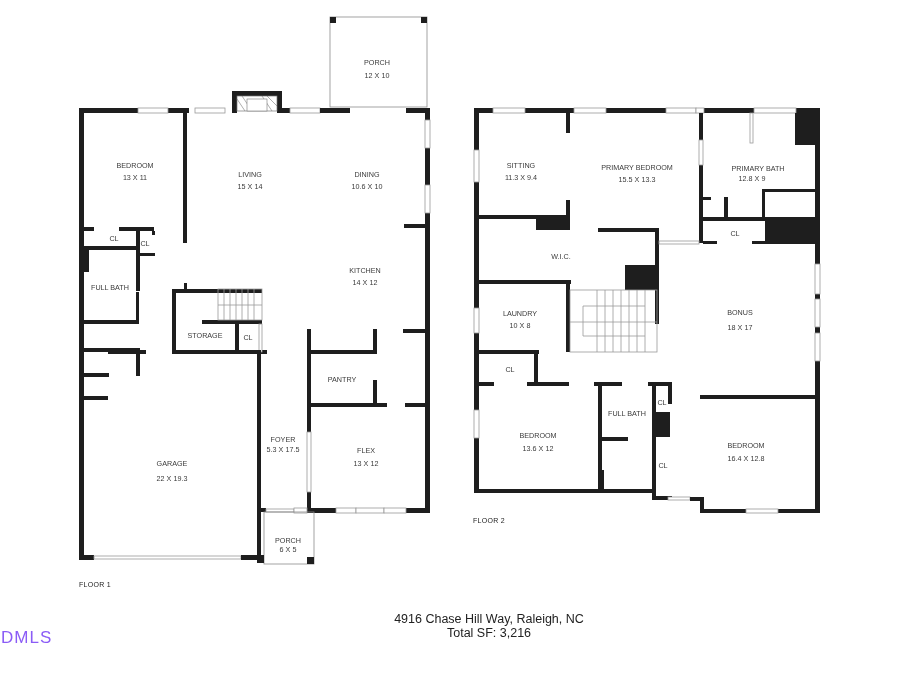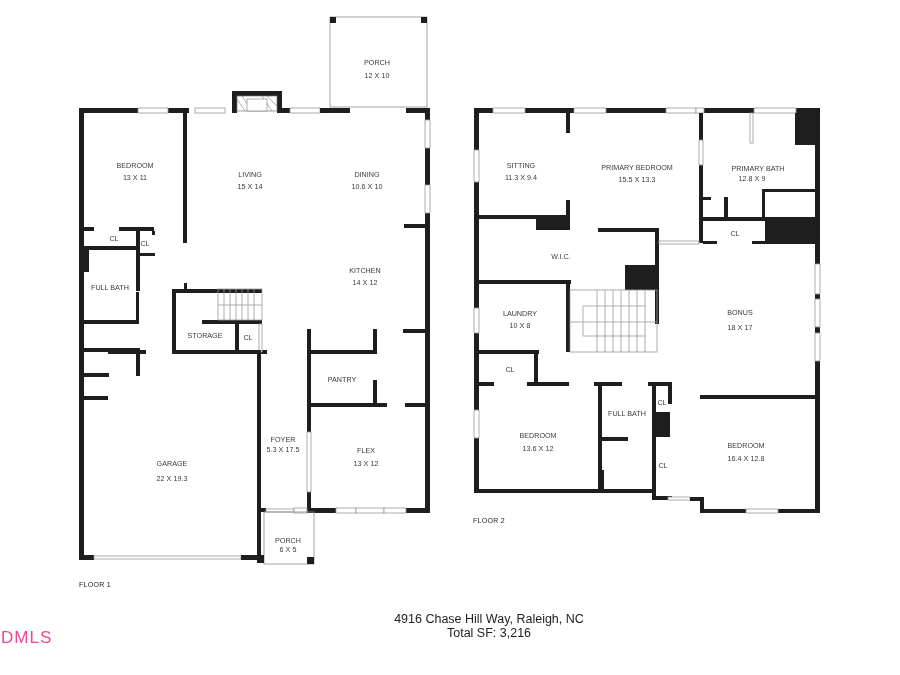--- a/index.html
+++ b/index.html
@@ -5,21 +5,21 @@
   html, body { margin: 0; padding: 0; background: #ffffff; }
   body { width: 900px; height: 675px; position: relative; overflow: hidden;
          font-family: "Liberation Sans", sans-serif; }
   svg.plan { position: absolute; left: 0; top: 0; }
   .wall { fill: #1e1e1e; }
   .win { fill: #ffffff; stroke: #9a9a9a; stroke-width: 0.8; }
   .thin { fill: none; stroke: #8c8c8c; stroke-width: 0.8; }
   .stair { fill: none; stroke: #9a9a9a; stroke-width: 0.8; }
   .rlabel { font-family: "Liberation Sans", sans-serif; font-size: 7.2px; fill: #3a3a3a; text-anchor: middle; }
   .floor-label { position: absolute; font-size: 7px; color: #222; letter-spacing: 0.3px; }
-  .watermark { position: absolute; left: 1px; top: 628px; font-size: 17px; color: #ec4899; letter-spacing: 1px; font-weight: 300; }
+  .watermark { position: absolute; left: 1px; top: 628px; font-size: 17px; color: #8b5cf6; letter-spacing: 1px; font-weight: 300; }
 </style>
 </head>
 <body>
 
 <svg class="plan" width="900" height="675" viewBox="0 0 900 675">
 
   <g>
 
     <rect x="330" y="17" width="97" height="90" class="thin"></rect>
     <rect x="330" y="17" width="6" height="6" class="wall"></rect>

